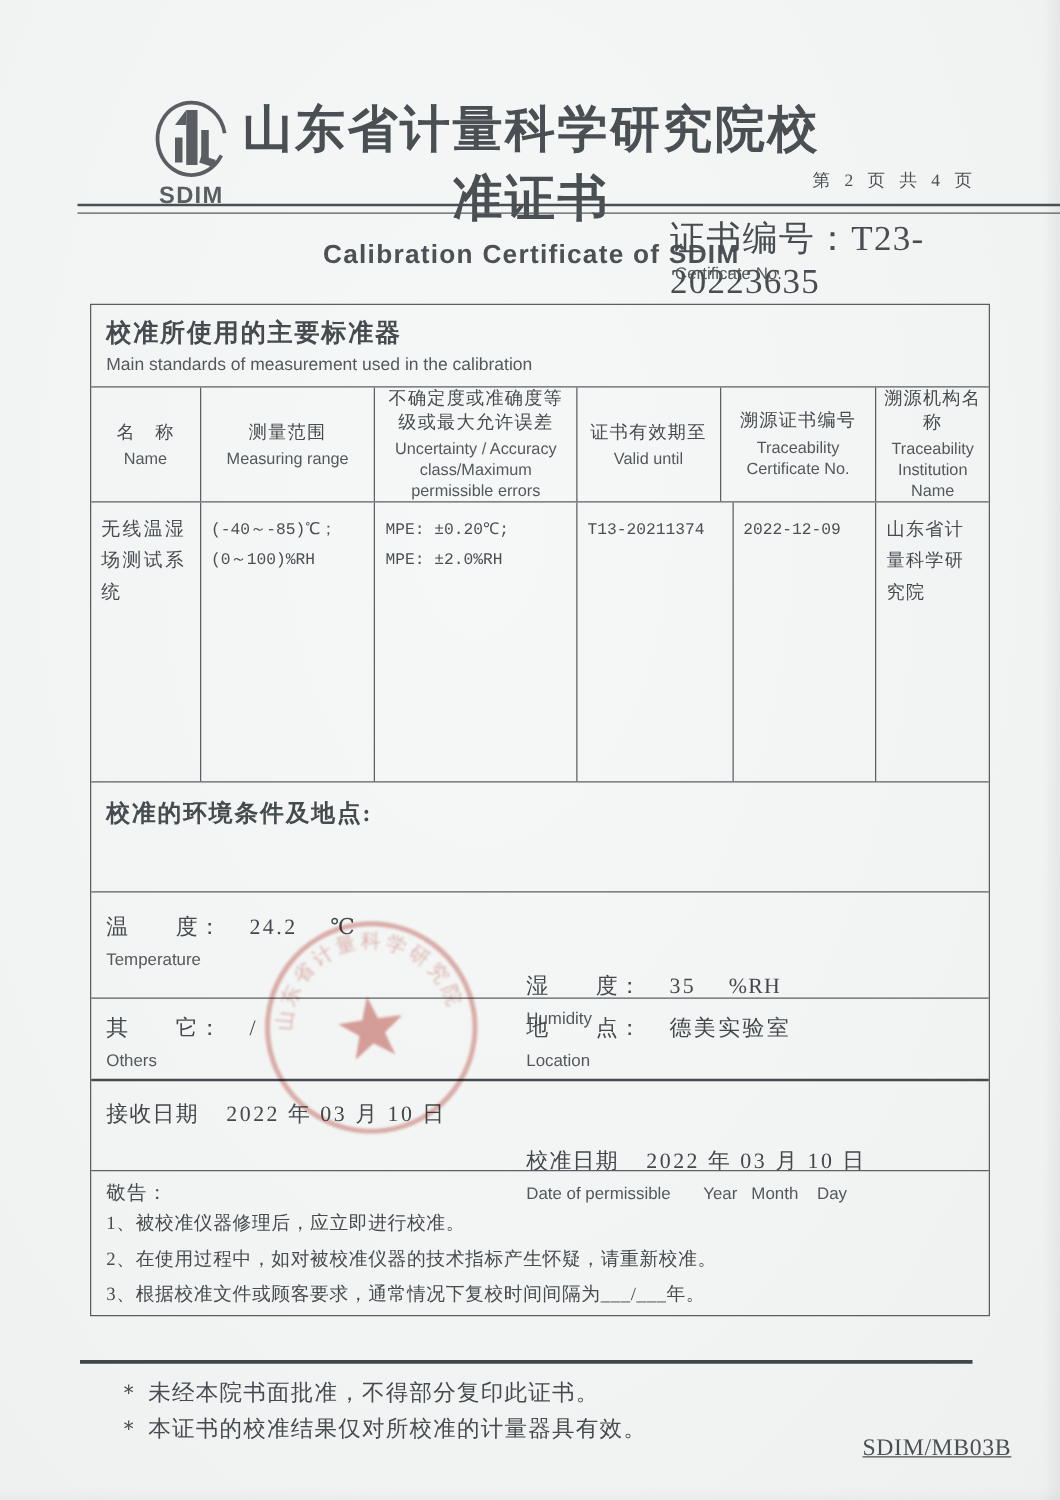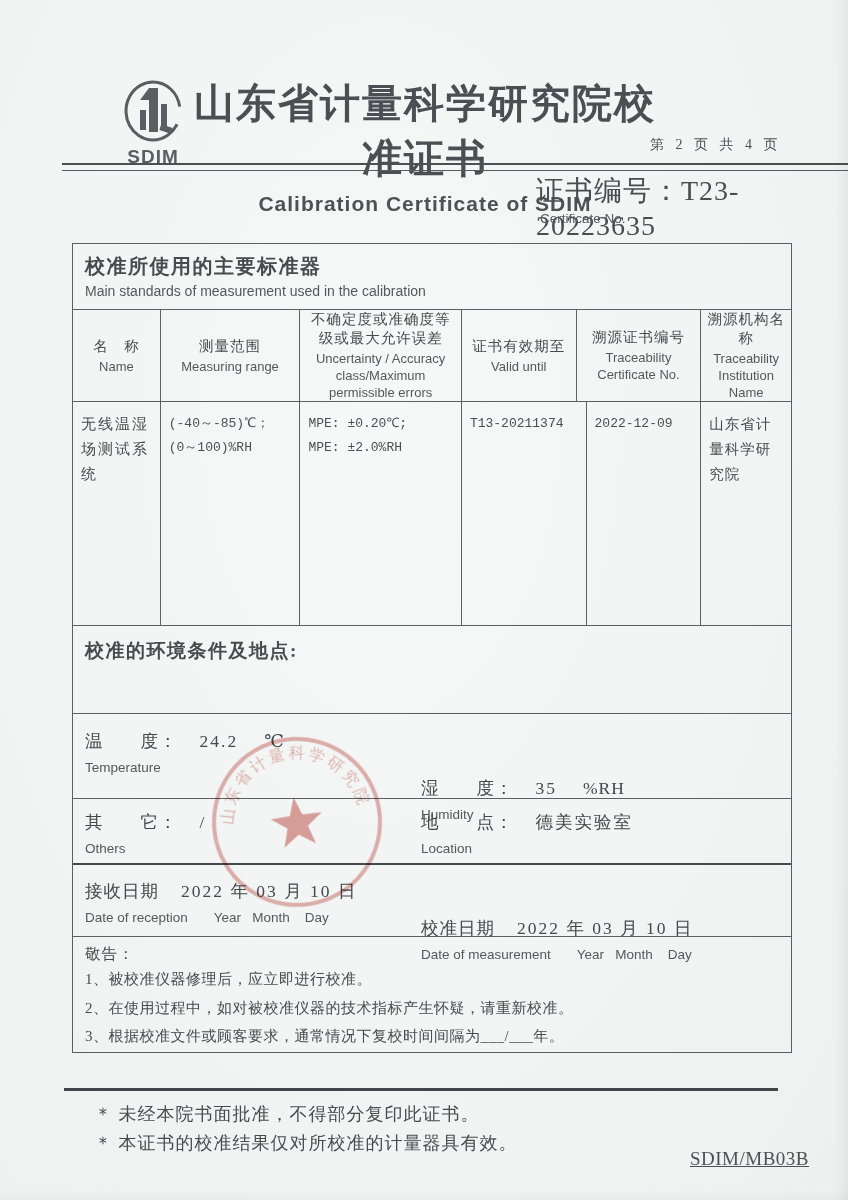--- a/index.html
+++ b/index.html
@@ -196,25 +196,24 @@
           <div class="cn-line cn"><span>地　　点：</span><span class="val">德美实验室</span></div>
           <div class="en-line en">Location</div>
         </div>
       </div>
 
       <div class="abs hline thick" style="top:619px;"></div>
 
       <div class="abs env-row" style="top:621px;height:71px;">
         <div class="env-cell left" style="top:14px;">
           <div class="cn-line cn"><span>接收日期</span><span class="val">2022 年 03 月 10 日</span></div>
-          <div class="en-line en"><span>Date of reception</span><span style="margin-left:26px;">Year   Month    Day</span></div>
         </div>
         <div class="env-cell right" style="top:14px;margin-top:37px;">
           <div class="cn-line cn"><span>校准日期</span><span class="val">2022 年 03 月 10 日</span></div>
-          <div class="en-line en"><span>Date of measurement</span><span style="margin-left:26px;">Year   Month    Day</span></div>
+          <div class="en-line en"><span>Date of permissible</span><span style="margin-left:26px;">Year   Month    Day</span></div>
         </div>
       </div>
 
       <div class="abs hline" style="top:692px;"></div>
 
       <div class="abs notice cn">
         <div class="n-title">敬告：</div>
         <div class="n-item">1、被校准仪器修理后，应立即进行校准。</div>
         <div class="n-item">2、在使用过程中，如对被校准仪器的技术指标产生怀疑，请重新校准。</div>
         <div class="n-item">3、根据校准文件或顾客要求，通常情况下复校时间间隔为___/___年。</div>

